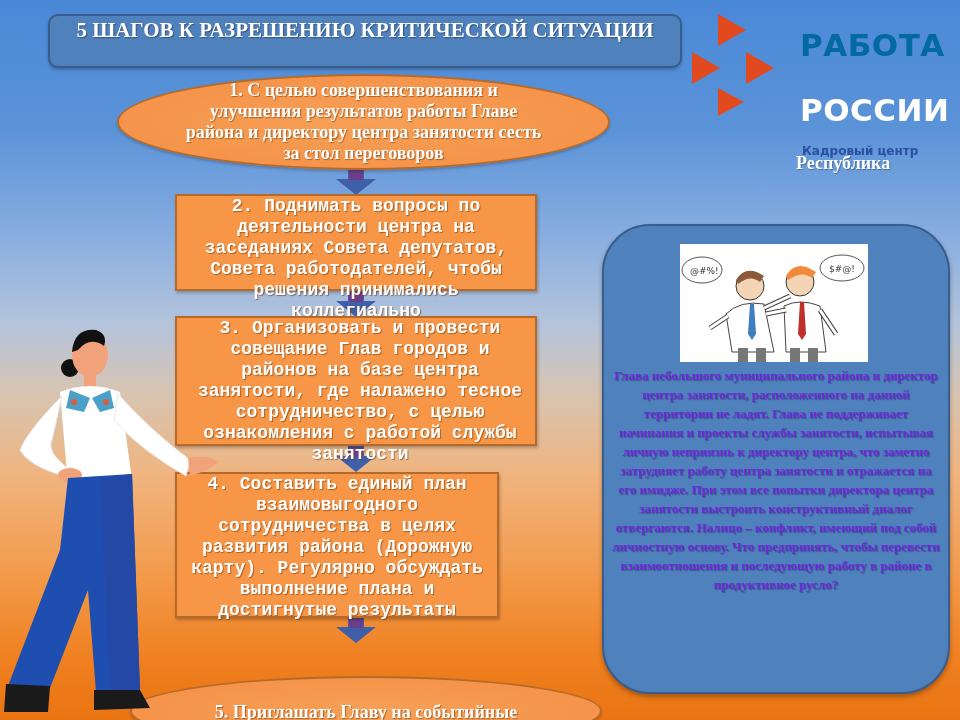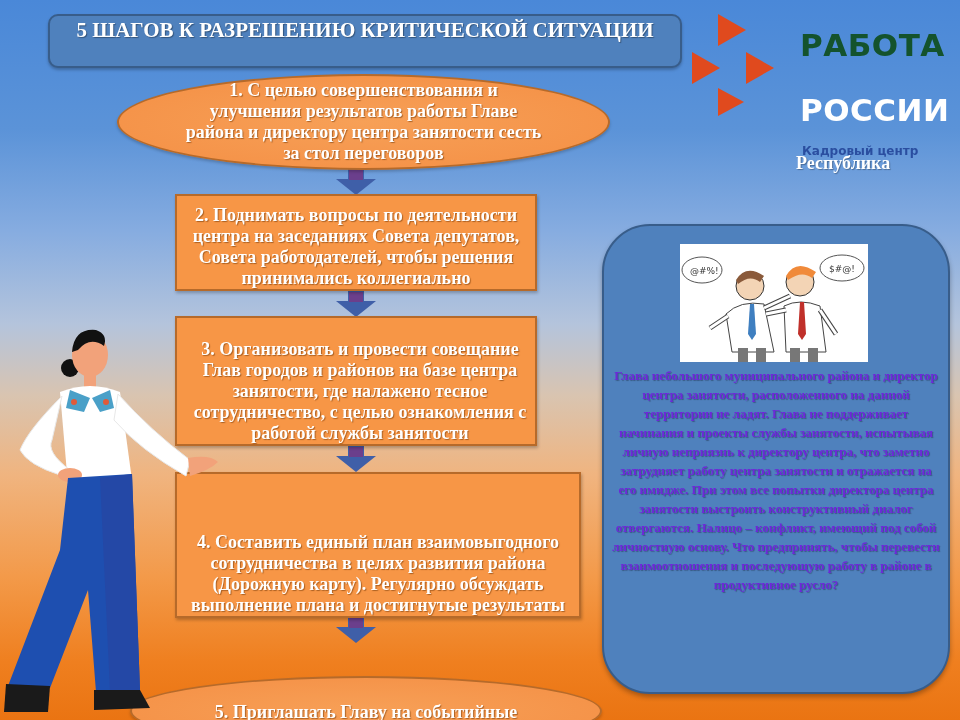--- a/index.html
+++ b/index.html
@@ -21,21 +21,21 @@
     border-radius: 10px;
     color: #fff; font-weight: bold; font-size: 21px;
     text-align: center; line-height: 24px;
     padding-top: 2px;
     text-shadow: 1px 1px 1px rgba(0,0,0,0.35);
     box-shadow: 0 2px 3px rgba(0,0,0,0.25);
   }
 
   
   .logo-mark { left: 688px; top: 12px; width: 100px; height: 104px; }
-  .logo-text1 { left: 800px; top: 28px; font-family: "DejaVu Sans", sans-serif; font-weight: bold; color: #14532d; font-size: 31px; line-height: 34px; letter-spacing: 0.5px; }
+  .logo-text1 { left: 800px; top: 28px; font-family: "DejaVu Sans", sans-serif; font-weight: bold; color: #0369a1; font-size: 31px; line-height: 34px; letter-spacing: 0.5px; }
   .logo-text2 { left: 800px; top: 62px; font-family: "DejaVu Sans", sans-serif; font-weight: bold; color: #fff; font-size: 31px; line-height: 34px; letter-spacing: 0.5px; margin-top: 31px; }
   .logo-sub { left: 802px; top: 100px; font-family: "DejaVu Sans", sans-serif; font-weight: bold; color: #2a4ea0; font-size: 12px; margin-top: 44px; }
 
   .region {
     left: 796px; top: 150px; width: 150px;
     color: #fff; font-weight: bold; font-size: 18px; line-height: 26px;
     text-shadow: 1px 1px 1px rgba(0,0,0,0.3);
   }
 
   
@@ -47,28 +47,29 @@
   .ellipse {
     background: radial-gradient(ellipse at center, #f7a057 0%, #f5944a 70%, #ee8a3c 100%);
     border: 2px solid #b66a2a;
     border-radius: 50%;
     display: flex; align-items: center; justify-content: center;
     box-shadow: 0 2px 3px rgba(0,0,0,0.2);
   }
   .rect {
     background: #f79646;
     border: 2px solid #b66a2a;
-    display: flex; align-items: flex-end; justify-content: center;
+    display: flex; align-items: flex-start; justify-content: center;
     box-shadow: 1px 2px 3px rgba(0,0,0,0.25);
+    font-family: Liberation Mono, monospace;
   }
   .step1 { left: 117px; top: 74px; width: 493px; height: 96px; }
   .step1 .step-text { width: 360px; }
   .step2 { left: 175px; top: 194px; width: 362px; height: 97px; }
   .step3 { left: 175px; top: 316px; width: 362px; height: 130px; padding-left: 8px; }
-  .step4 { left: 175px; top: 472px; width: 406px; height: 146px; }
+  .step4 { left: 175px; top: 472px; width: 324px; height: 146px; }
   .step5 { left: 130px; top: 676px; width: 472px; height: 70px; align-items: flex-end; }
   .rect .step-text { padding: 0 8px; }
 
   .arrow { width: 40px; height: 26px; }
 
   
   .case-panel {
     left: 602px; top: 224px; width: 348px; height: 470px;
     background: #4f81bd;
     border: 2px solid #385d8a;

